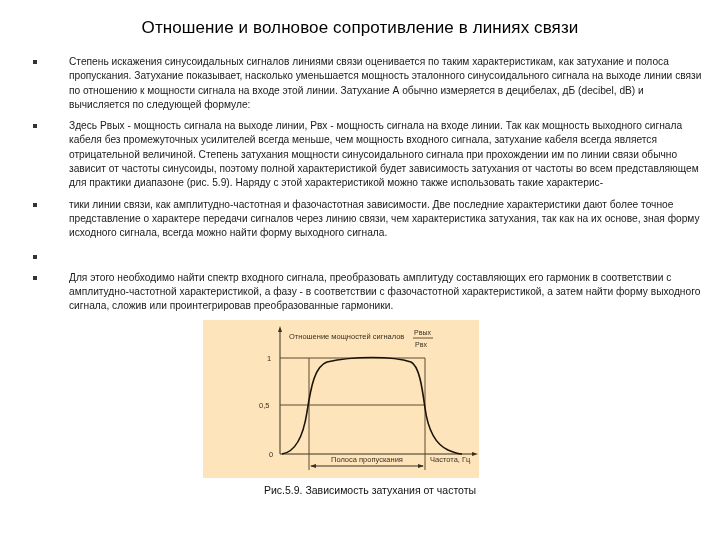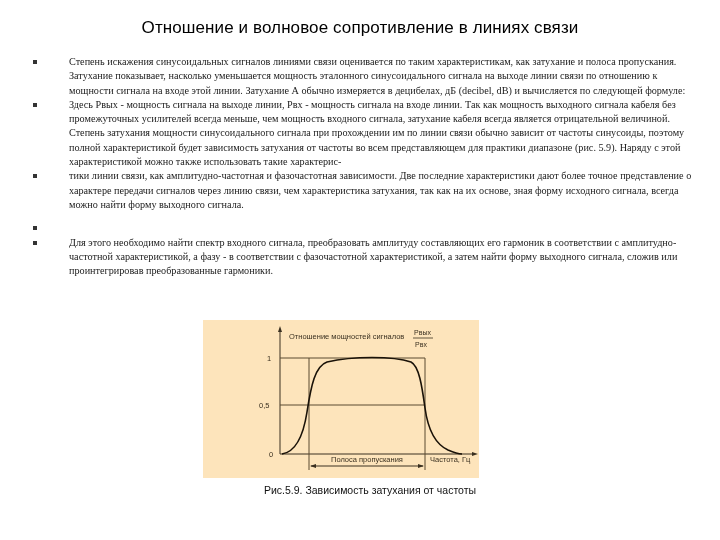--- a/index.html
+++ b/index.html
@@ -5,26 +5,26 @@
   html, body { margin: 0; padding: 0; }
   body {
     width: 720px; height: 540px; background: #ffffff; position: relative; overflow: hidden;
     font-family: "Liberation Sans", sans-serif; color: #111;
   }
   .title {
     position: absolute; left: 0; top: 18px; width: 720px; text-align: center;
     font-size: 17px; color: #000; letter-spacing: 0.1px;
   }
   .content { position: absolute; left: 33px; top: 55px; width: 670px; }
-  .item { position: relative; padding-left: 36px; font-size: 10.2px; line-height: 14.3px; color: #1a1a1a; font-family: Liberation Serif, serif; }
+  .item { position: relative; padding-left: 36px; font-size: 10.2px; line-height: 14.3px; color: #1a1a1a; }
   .bullet {
     position: absolute; left: 0; top: 0; width: 4px; height: 4px; background: #333; margin-top: 5px;
   }
   .item.empty { height: 14.3px; margin-top: 9px; }
-  .gap { }
+  .gap { margin-top: 7px; }
   .figure {
     position: absolute; left: 203px; top: 320px; width: 276px; height: 158px; background: #fde4bb;
   }
   .caption {
     position: absolute; left: 0; top: 484px; width: 740px; text-align: center; font-size: 10.5px; color: #111;
   }
   svg text { font-family: "Liberation Sans", sans-serif; }
 </style>
 </head>
 <body>

